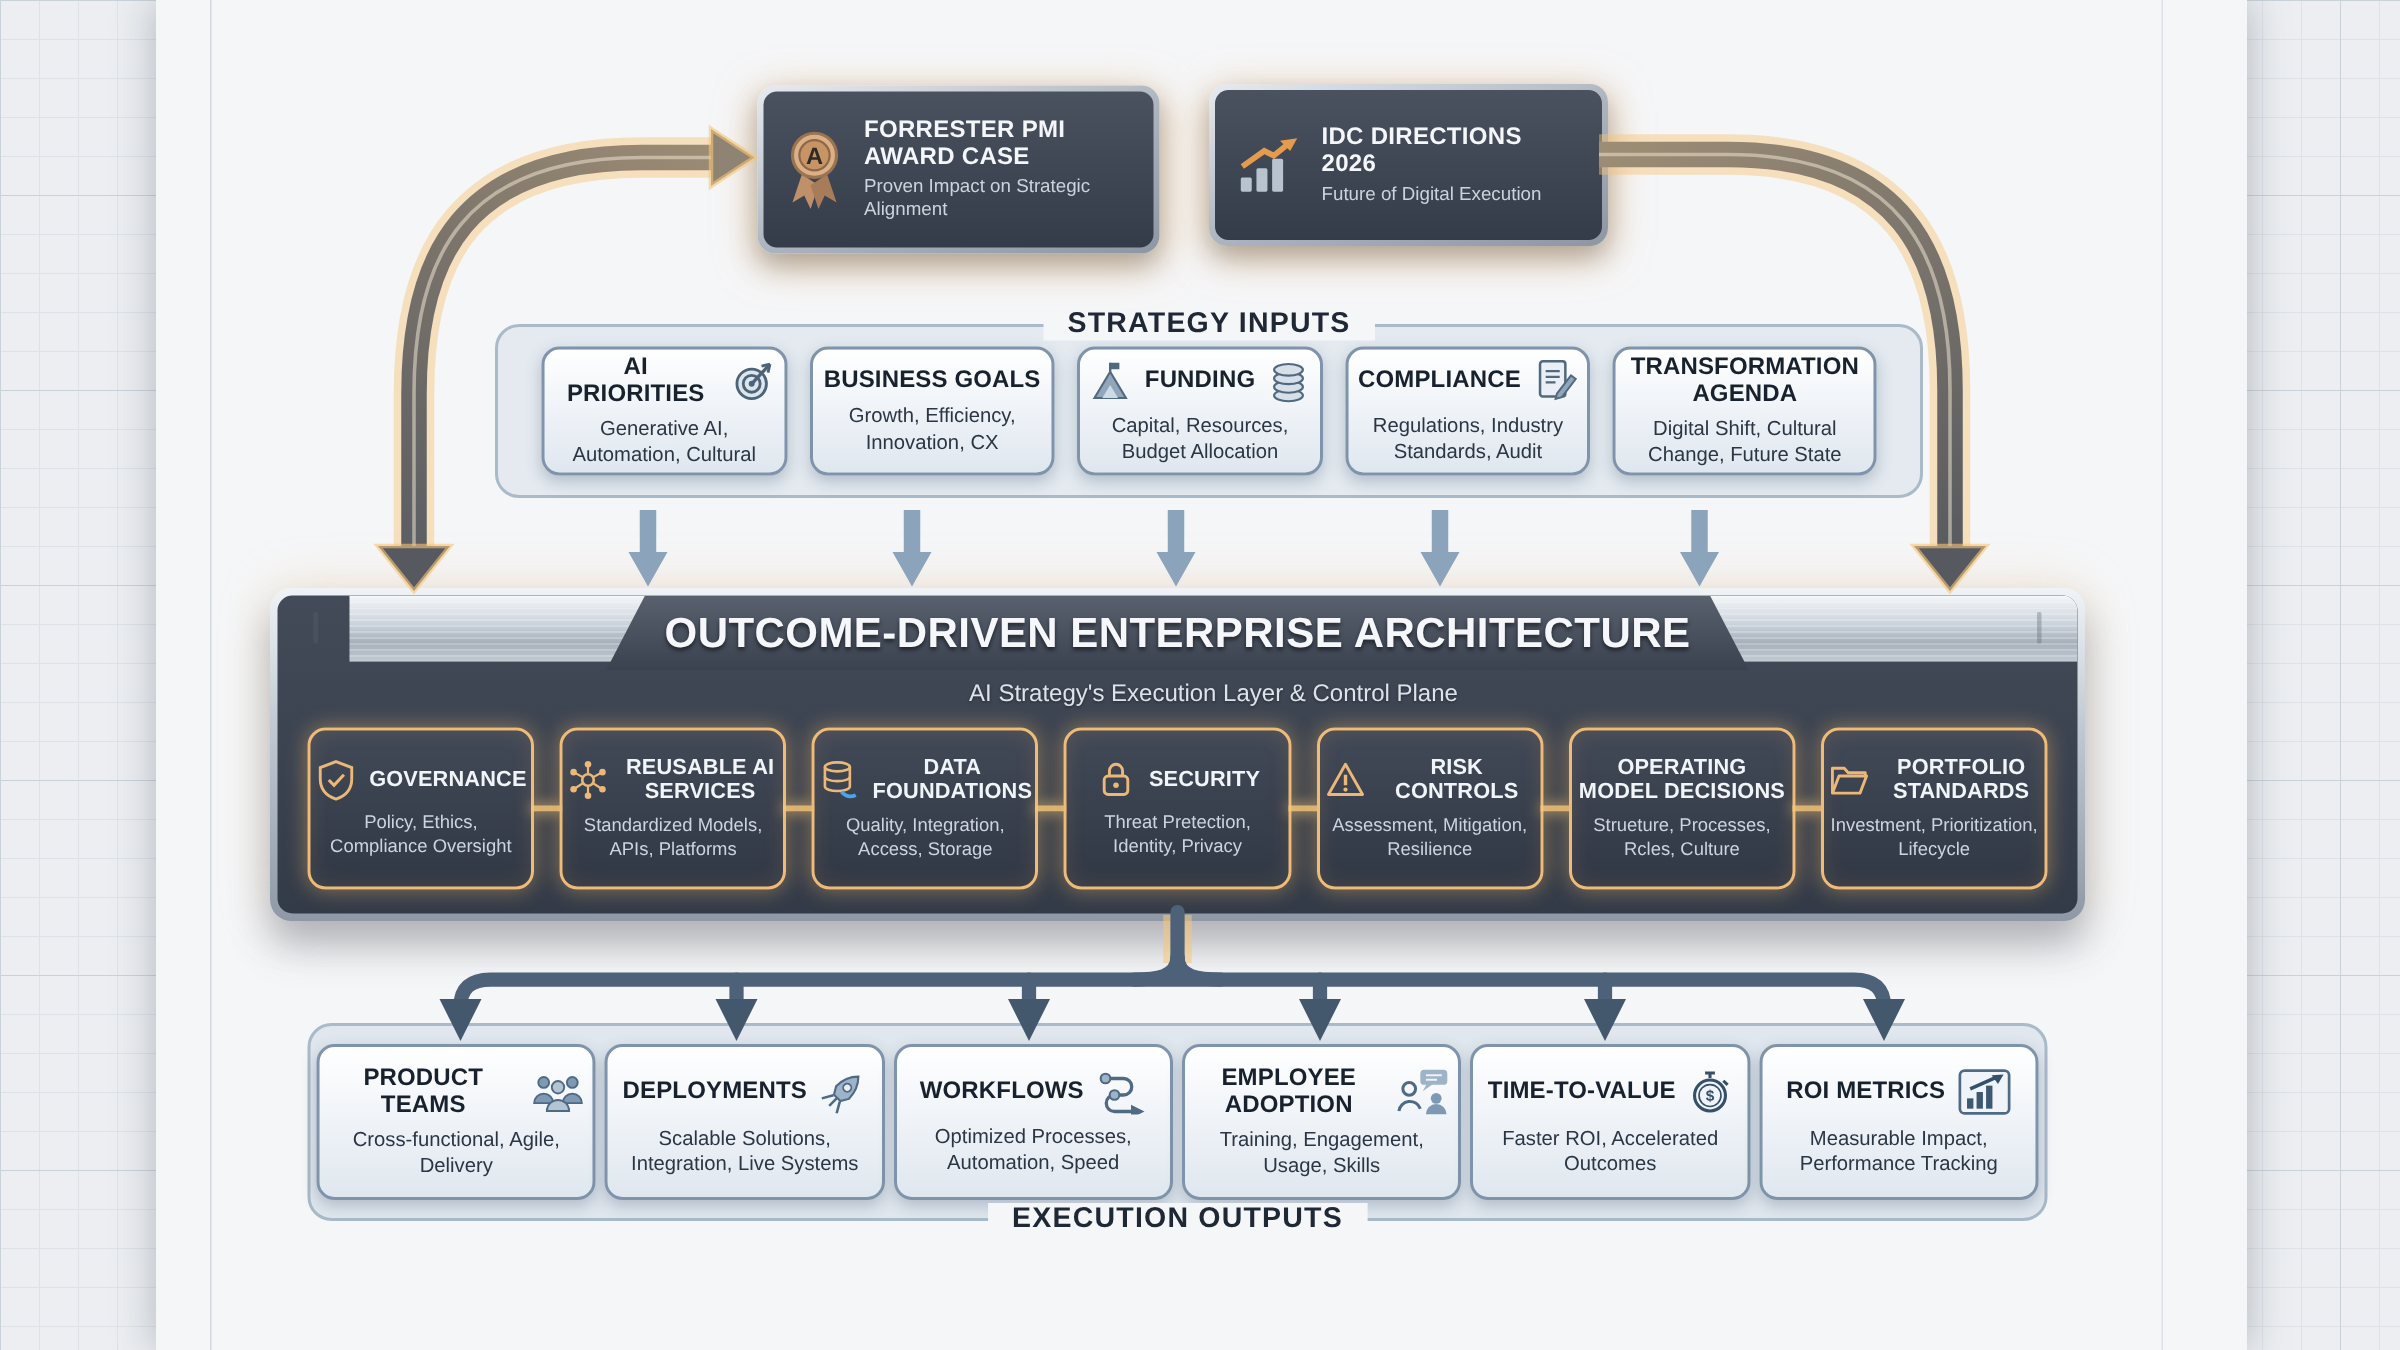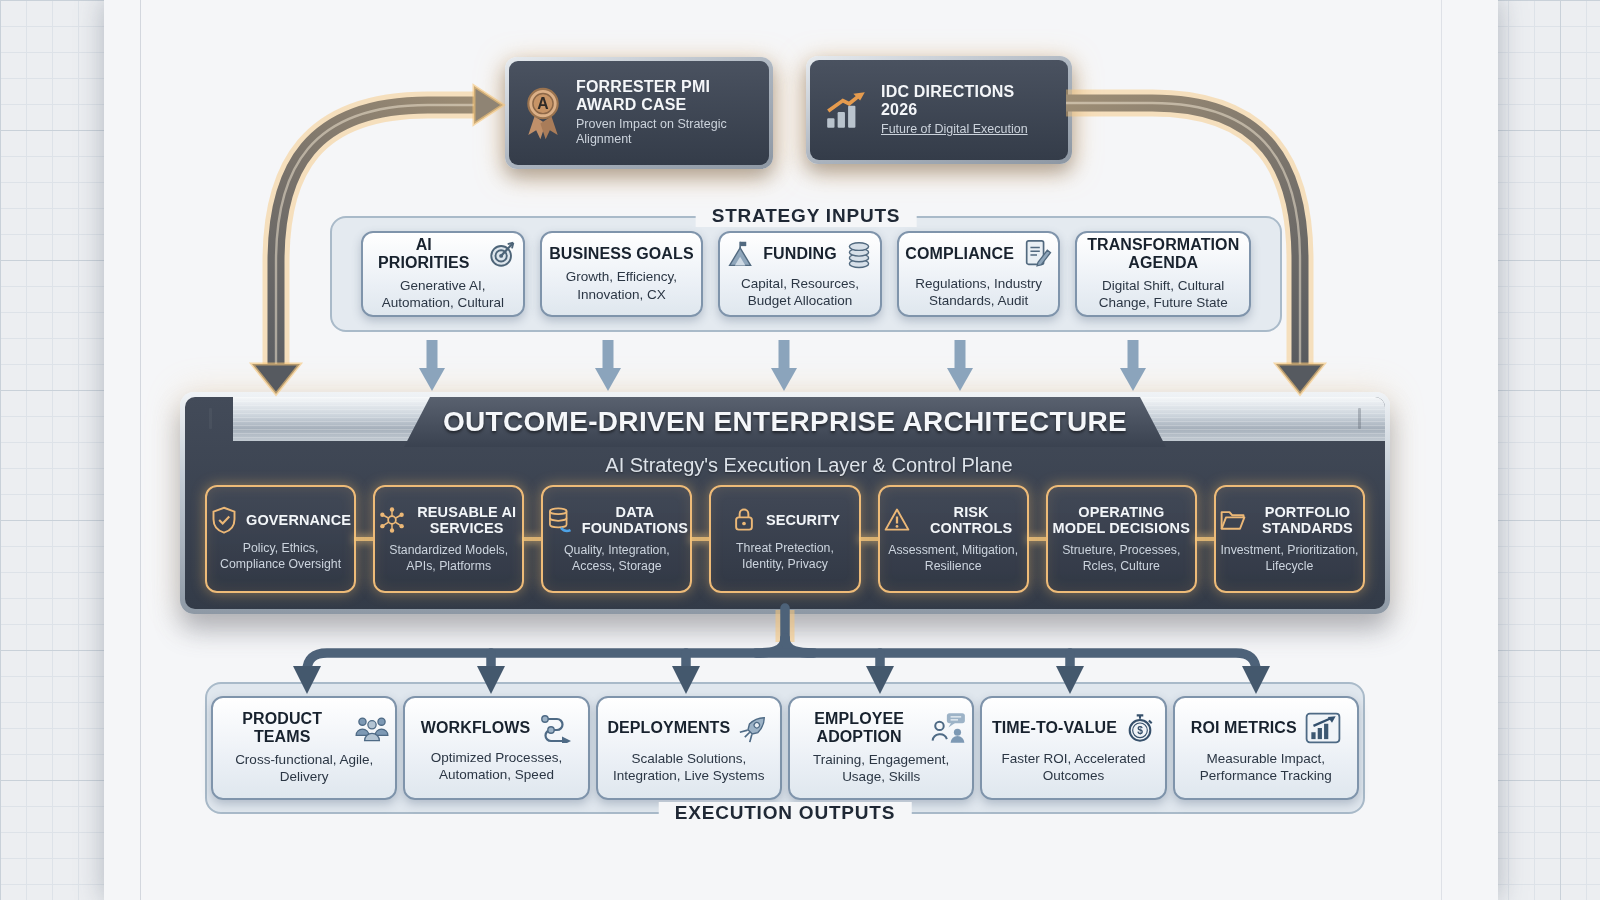--- a/index.html
+++ b/index.html
@@ -22,21 +22,21 @@
     background:linear-gradient(160deg,#e7ebef,#a9b2bd 55%,#8d97a3);
     box-shadow:0 8px 18px rgba(80,85,95,.4), 0 6px 28px rgba(238,175,95,.55);}
   .badge-inner{height:100%;border-radius:9px;background:linear-gradient(180deg,#4a5260,#343c49);
     display:flex;align-items:center;gap:12px;padding:8px 13px;box-sizing:border-box;}
   .badge1{left:505px;top:57px;width:260px;height:104px;}
   .badge2{left:806px;top:56px;width:258px;height:100px;}
   .badge-title{color:#f4f6f9;font-weight:bold;font-size:16px;line-height:1.12;letter-spacing:.2px;}
   .badge-sub{color:#ccd3dc;font-size:12.5px;line-height:1.22;margin-top:3px;}
   .badge1 .badge-text{max-width:152px;}
   .badge2 .badge-text{max-width:186px;}
-  .badge2 .badge-sub{white-space:nowrap;text-decoration:underline;}
+  .badge2 .badge-sub{white-space:nowrap;}
 
   
   .sec{position:absolute;z-index:2;border:2px solid #a9bac9;border-radius:16px;
     background:rgba(208,220,231,.45);box-sizing:border-box;}
   .inputs-wrap{left:330px;top:216px;width:952px;height:116px;}
   .outputs-wrap{left:205px;top:682px;width:1160px;height:132px;background:rgba(203,216,228,.5);}
   .sec-label{position:absolute;left:50%;transform:translateX(-50%);
     background:#f5f6f8;padding:0 16px;font-size:19px;font-weight:bold;color:#1f2835;
     letter-spacing:.8px;white-space:nowrap;}
   .inputs-wrap .sec-label{top:-13px;}
@@ -66,21 +66,21 @@
       linear-gradient(180deg,#f5f7f9,#ccd4dc 42%,#a6b0bb 72%,#c2cad2);}
   .panel-band::before,.panel-band::after{content:'';position:absolute;top:11px;width:3px;height:21px;
     background:rgba(88,98,110,.35);border-radius:1px;}
   .panel-band::before{left:24px;} .panel-band::after{right:24px;}
   .title-plate{position:absolute;top:0;left:50%;transform:translateX(-50%);width:762px;height:50px;
     background:linear-gradient(180deg,#59616f,#3a4250);
     clip-path:polygon(26px 0, 736px 0, 762px 50px, 0 50px);
     display:flex;align-items:center;justify-content:center;}
   .panel-title{color:#f5f7fa;font-size:28px;font-weight:bold;letter-spacing:.3px;
     text-shadow:0 2px 3px rgba(0,0,0,.55);white-space:nowrap;}
-  .panel-sub{text-align:center;color:#dde3ea;font-size:20px;margin-top:13px;
+  .panel-sub{text-align:center;color:#dde3ea;font-size:16px;margin-top:13px;
     text-shadow:0 1px 2px rgba(0,0,0,.4);}
   .obox-row{position:absolute;left:20px;right:20px;top:88px;height:108px;display:flex;gap:17px;}
   .obox{flex:1;position:relative;min-width:0;
     background:linear-gradient(180deg,rgba(66,73,87,.92),rgba(49,56,69,.96));
     border:2px solid #eebb78;border-radius:12px;box-sizing:border-box;
     box-shadow:0 0 14px rgba(243,186,105,.45), inset 0 0 14px rgba(243,186,105,.12);
     display:flex;flex-direction:column;align-items:center;justify-content:center;gap:7px;
     padding:6px 3px;}
   .obox:not(:last-child)::after{content:'';position:absolute;right:-21px;top:50%;margin-top:-2px;
     width:21px;height:4px;background:rgba(245,198,122,.85);box-shadow:0 0 9px rgba(245,198,122,.95);}
@@ -322,43 +322,43 @@
             </g>
             <circle cx="17" cy="12" r="3.9" fill="#b3c4d3" stroke="#4e6a85" stroke-width="1.2"></circle>
             <path d="M10,27 a7,7 0 0 1 14,0 z" fill="#b3c4d3" stroke="#4e6a85" stroke-width="1.2"></path>
           </svg>
         </div>
         <div class="lite-sub">Cross-functional, Agile, Delivery</div>
       </div>
 
       <div class="lite-box">
         <div class="box-head">
-          <span class="lite-title">WORKFLOWS</span>
-          <svg class="icon" width="34" height="30" viewBox="0 0 34 30">
-            <path d="M7,6 h12 a5.5,5.5 0 0 1 0,11 h-6 a5.5,5.5 0 0 0 0,11 h14" fill="none" stroke="#4e6a85" stroke-width="2.2"></path>
-            <circle cx="7" cy="6" r="3.2" fill="#9db3c7" stroke="#4e6a85" stroke-width="1.4"></circle>
-            <circle cx="13" cy="17" r="3.2" fill="#9db3c7" stroke="#4e6a85" stroke-width="1.4"></circle>
-            <polygon points="33,28 24,23.5 24,32.5" fill="#4e6a85"></polygon>
-          </svg>
-        </div>
-        <div class="lite-sub">Optimized Processes, Automation, Speed</div>
-      </div>
-
-      <div class="lite-box">
-        <div class="box-head">
           <span class="lite-title">DEPLOYMENTS</span>
           <svg class="icon" width="32" height="32" viewBox="0 0 32 32">
             <g transform="rotate(45 16 16)">
               <path d="M16,1.5 c4,4 6,9 6,15 l-3,5 h-6 l-3,-5 c0,-6 2,-11 6,-15 z" fill="#9db3c7" stroke="#4e6a85" stroke-width="1.4"></path>
               <circle cx="16" cy="12" r="2.7" fill="#e8eef4" stroke="#4e6a85" stroke-width="1.2"></circle>
               <path d="M13,22 l-4,7 M19,22 l4,7 M16,22 v7" stroke="#4e6a85" stroke-width="1.7" fill="none"></path>
             </g>
           </svg>
         </div>
         <div class="lite-sub">Scalable Solutions, Integration, Live Systems</div>
+      </div>
+
+      <div class="lite-box">
+        <div class="box-head">
+          <span class="lite-title">WORKFLOWS</span>
+          <svg class="icon" width="34" height="30" viewBox="0 0 34 30">
+            <path d="M7,6 h12 a5.5,5.5 0 0 1 0,11 h-6 a5.5,5.5 0 0 0 0,11 h14" fill="none" stroke="#4e6a85" stroke-width="2.2"></path>
+            <circle cx="7" cy="6" r="3.2" fill="#9db3c7" stroke="#4e6a85" stroke-width="1.4"></circle>
+            <circle cx="13" cy="17" r="3.2" fill="#9db3c7" stroke="#4e6a85" stroke-width="1.4"></circle>
+            <polygon points="33,28 24,23.5 24,32.5" fill="#4e6a85"></polygon>
+          </svg>
+        </div>
+        <div class="lite-sub">Optimized Processes, Automation, Speed</div>
       </div>
 
       <div class="lite-box">
         <div class="box-head">
           <span class="lite-title">EMPLOYEE ADOPTION</span>
           <svg class="icon" width="36" height="32" viewBox="0 0 34 30">
             <rect x="15" y="1" width="17" height="9.5" rx="2.5" fill="#9db3c7"></rect>
             <path d="M19,10 l-2.5,4.5 L23,10 z" fill="#9db3c7"></path>
             <path d="M18.5,4.5 h10 M18.5,7.3 h7" stroke="#eef3f7" stroke-width="1.3"></path>
             <circle cx="8" cy="13" r="4" fill="none" stroke="#4e6a85" stroke-width="1.9"></circle>

